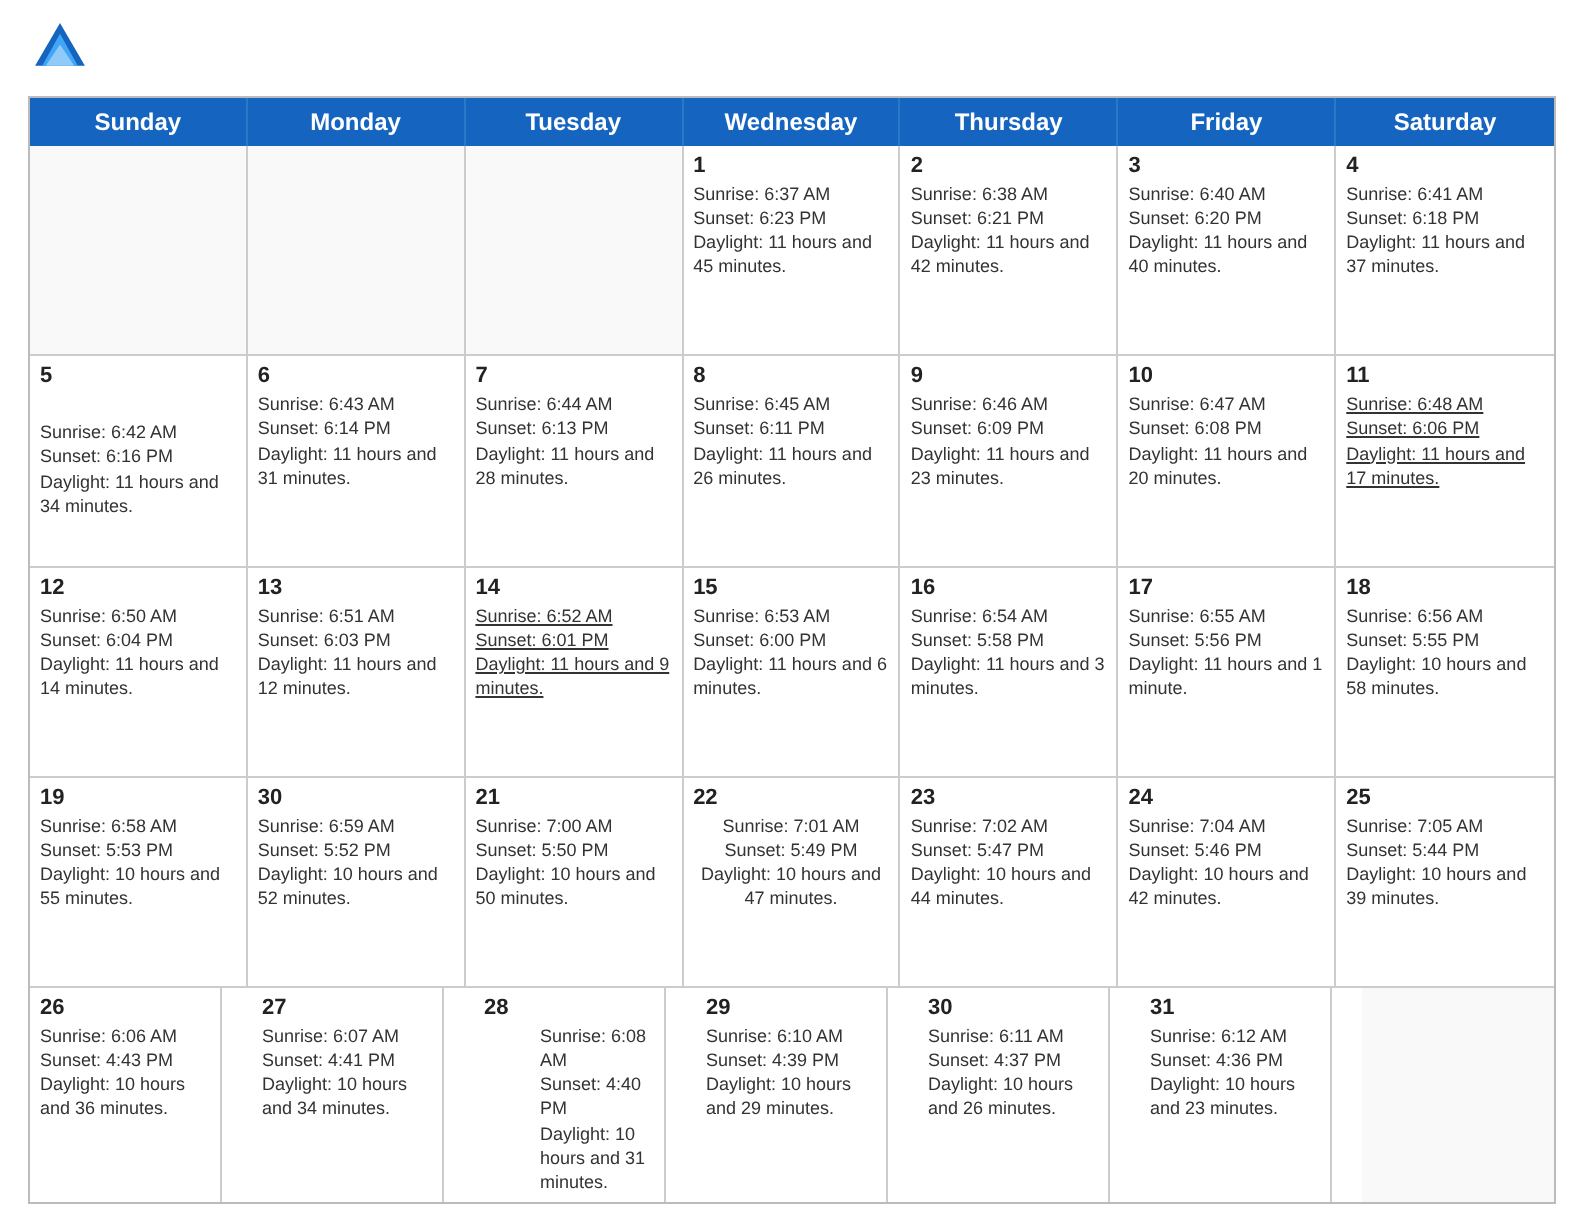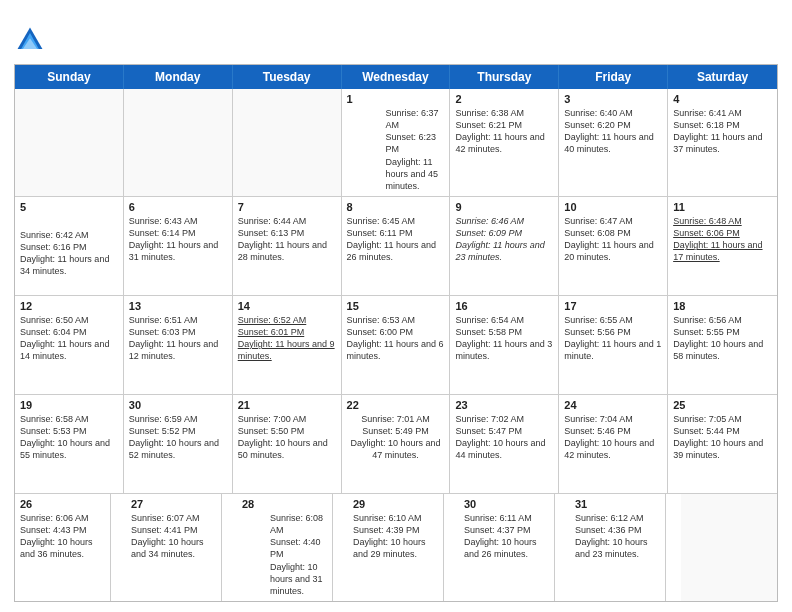--- a/index.html
+++ b/index.html
@@ -8,21 +8,21 @@
       background: #fff;
       width: 792px;
       height: 612px;
       overflow: hidden;
     }
     .page {
       width: 792px;
       height: 612px;
       display: flex;
       flex-direction: column;
-      padding: 24px 14px 10px 14px;
+      padding: 8px 14px 10px 14px;
     }
     .header {
       display: flex;
       justify-content: space-between;
       align-items: flex-start;
       margin-bottom: 8px;
     }
     .logo {
       display: flex;
       align-items: center;
@@ -141,21 +141,21 @@
         <div class="cal-header-cell">Friday</div>
         <div class="cal-header-cell">Saturday</div>
       </div>
     <div class="cal-body">
     <div class="cal-week">
           <div class="cal-cell empty"></div>
           <div class="cal-cell empty"></div>
           <div class="cal-cell empty"></div>
           <div class="cal-cell">
             <span class="day-num">1</span>
-            <div class="cell-text" style="white-space: pre-line; margin-left: 39px;">Sunrise: 6:37 AM
+            <div class="cell-text" style="white-space: pre-line;">Sunrise: 6:37 AM
 Sunset: 6:23 PM
 Daylight: 11 hours and 45 minutes.</div>
           </div>
           <div class="cal-cell">
             <span class="day-num">2</span>
             <div class="cell-text" style="white-space: pre-line;">Sunrise: 6:38 AM
 Sunset: 6:21 PM
 Daylight: 11 hours and 42 minutes.</div>
           </div>
           <div class="cal-cell">
@@ -191,21 +191,21 @@
 Daylight: 11 hours and 28 minutes.</div>
           </div>
           <div class="cal-cell">
             <span class="day-num">8</span>
             <div class="cell-text" style="white-space: pre-line;">Sunrise: 6:45 AM
 Sunset: 6:11 PM
 Daylight: 11 hours and 26 minutes.</div>
           </div>
           <div class="cal-cell">
             <span class="day-num">9</span>
-            <div class="cell-text" style="white-space: pre-line; font-style: italic;">Sunrise: 6:46 AM
+            <div class="cell-text" style="white-space: pre-line;">Sunrise: 6:46 AM
 Sunset: 6:09 PM
 Daylight: 11 hours and 23 minutes.</div>
           </div>
           <div class="cal-cell">
             <span class="day-num">10</span>
             <div class="cell-text" style="white-space: pre-line;">Sunrise: 6:47 AM
 Sunset: 6:08 PM
 Daylight: 11 hours and 20 minutes.</div>
           </div>
           <div class="cal-cell">

